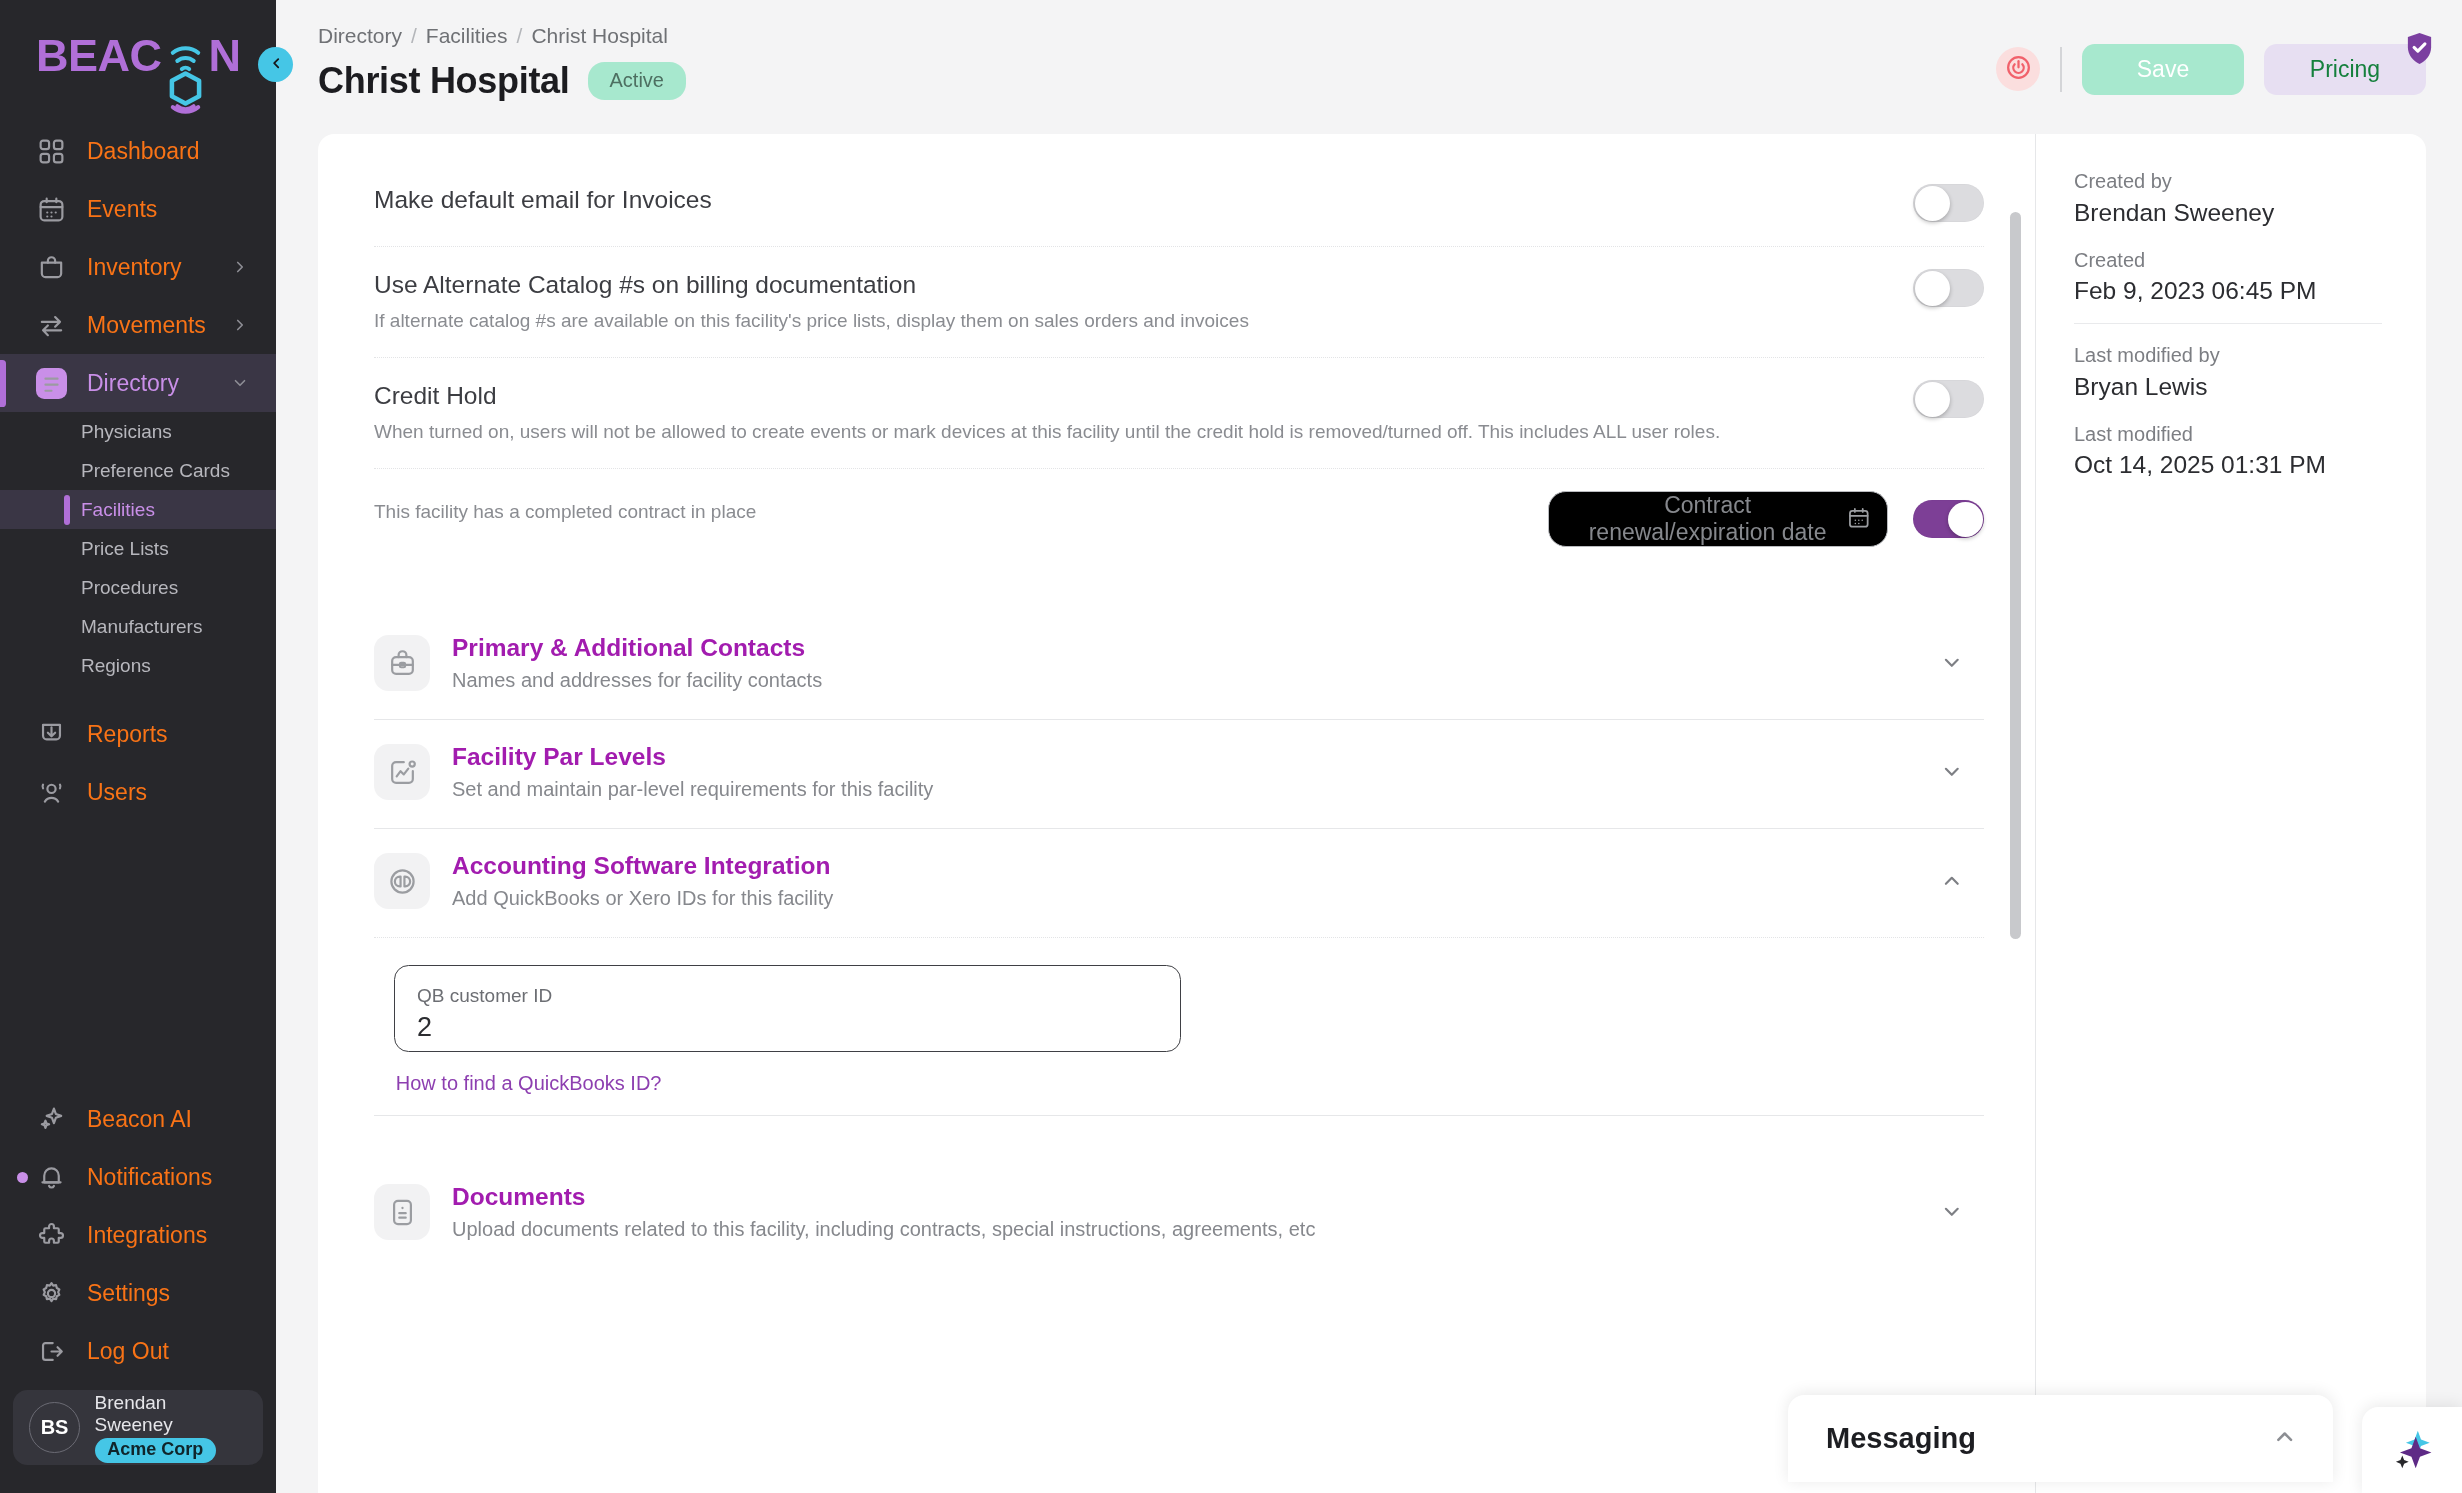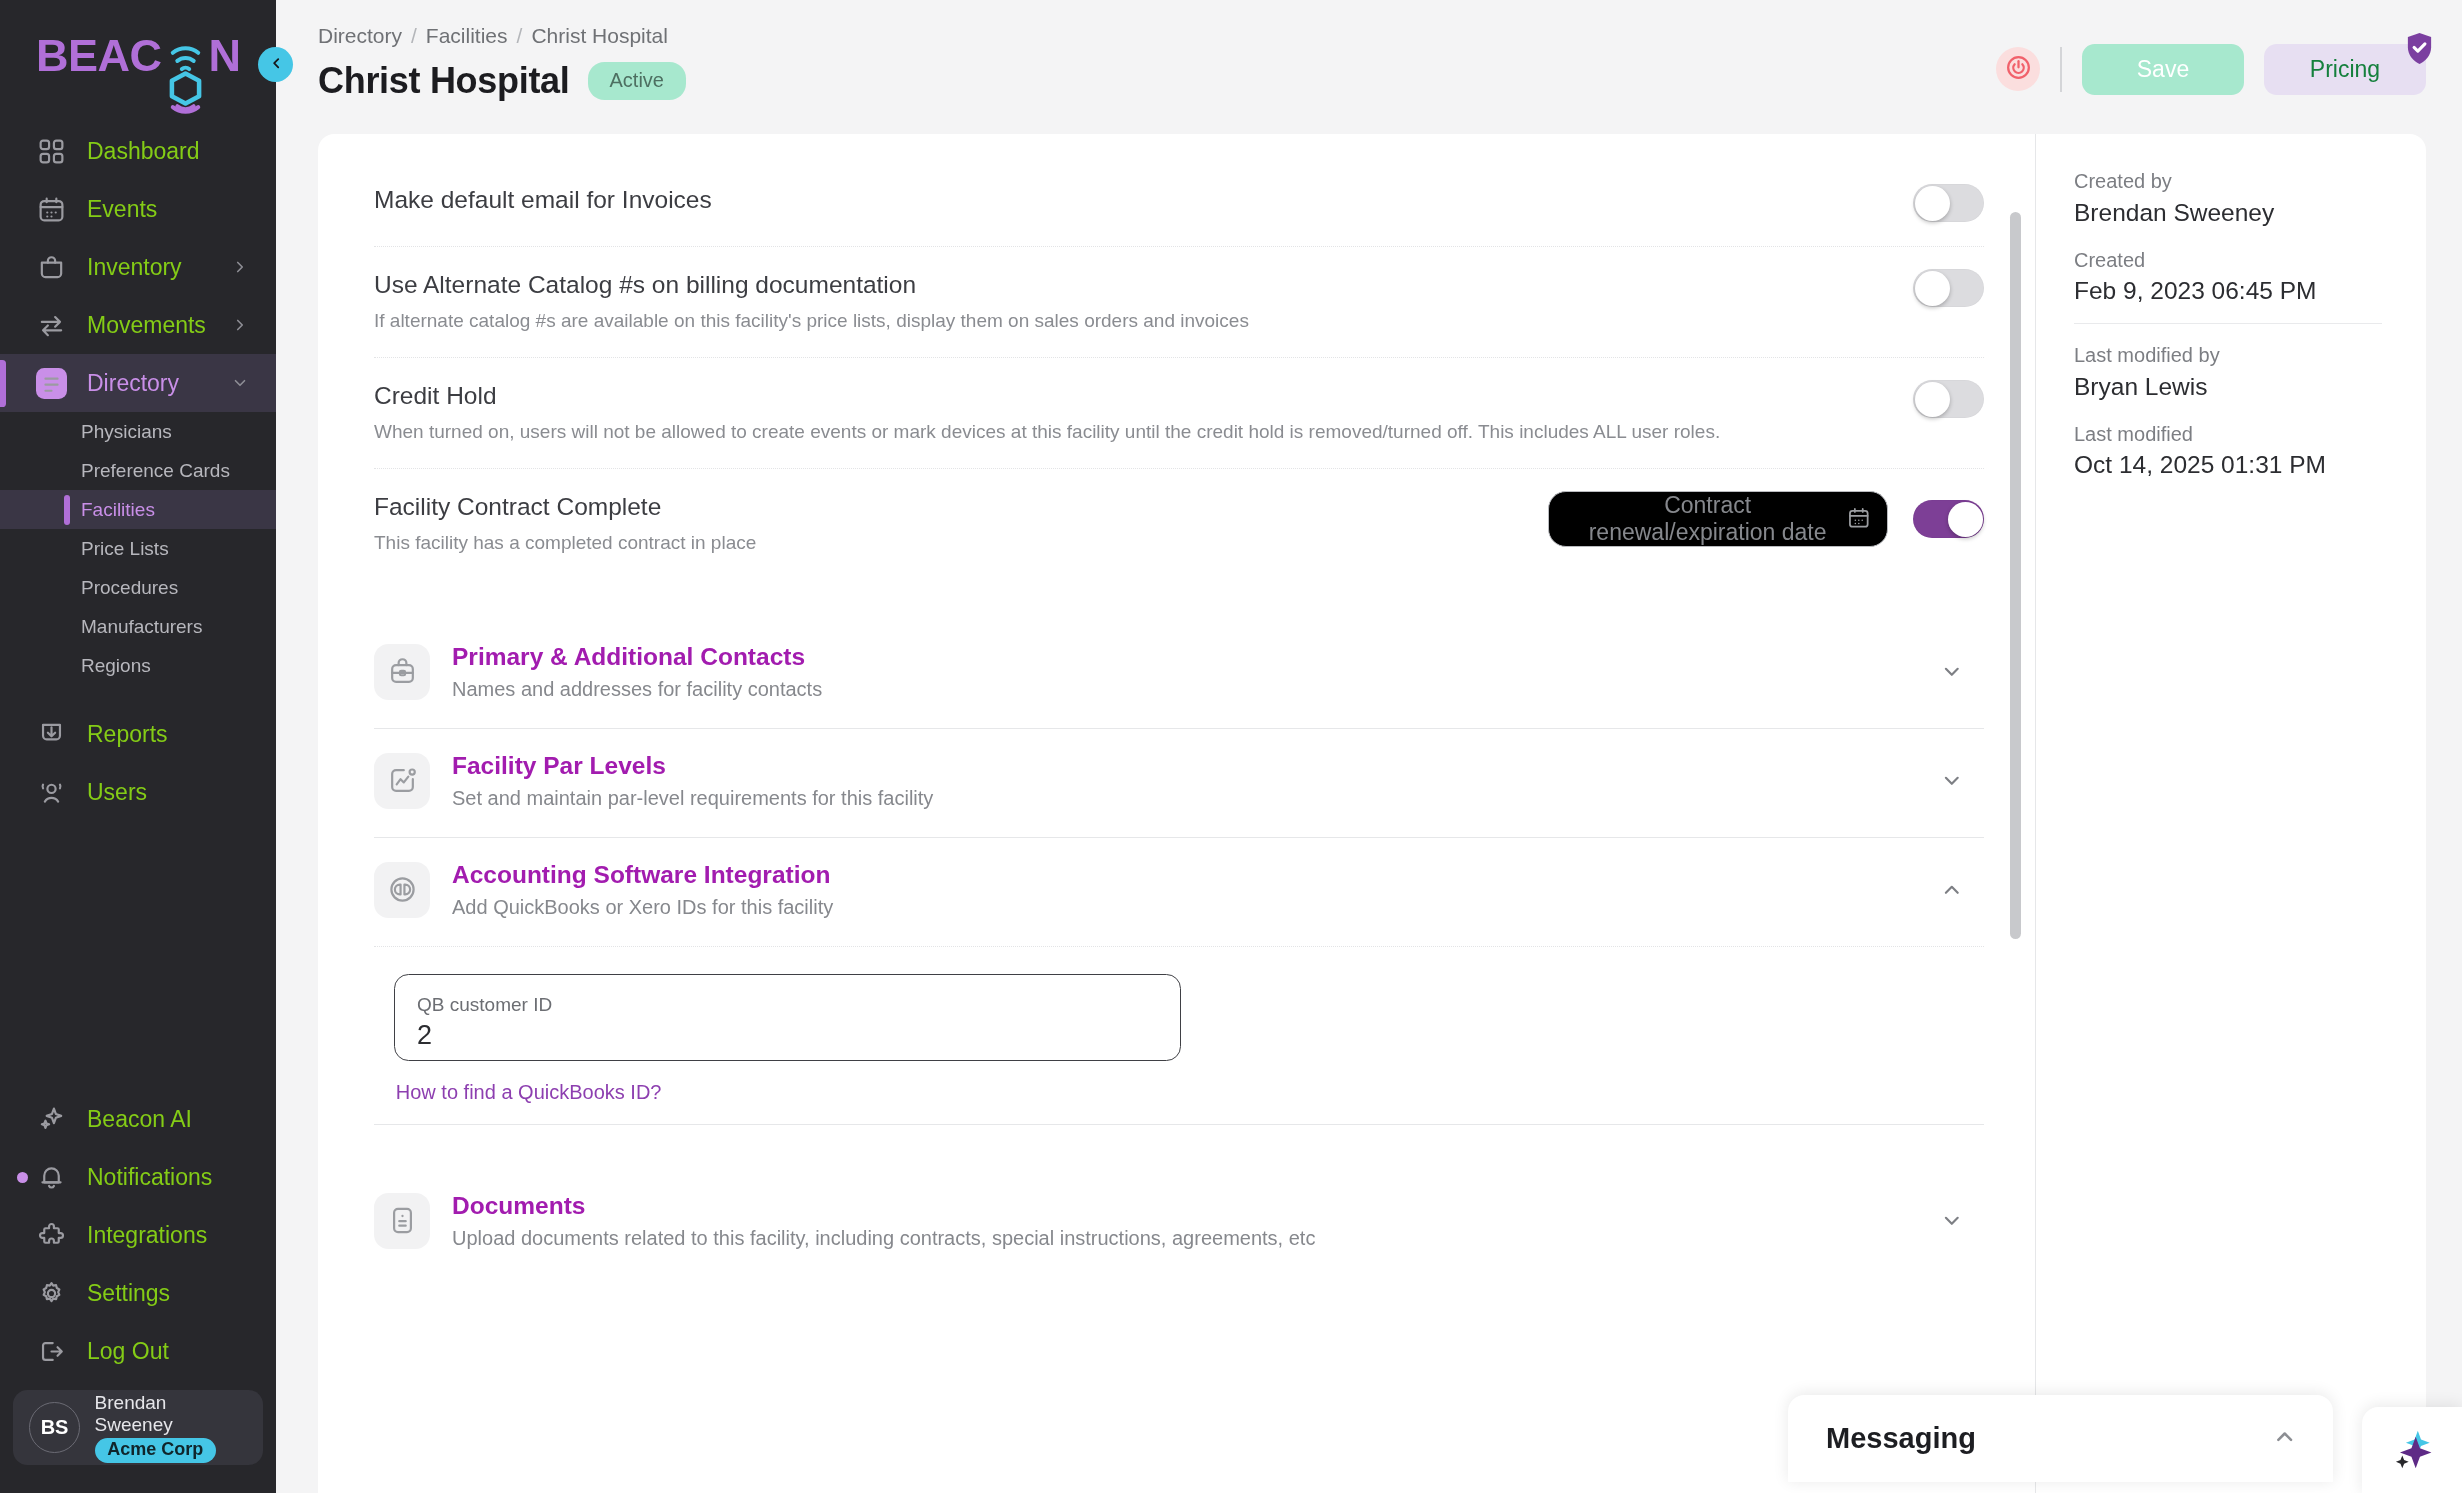--- a/index.html
+++ b/index.html
@@ -30,21 +30,21 @@
     width: 35px; height: 35px; border-radius: 50%;
     background: #45c6e6; display: flex; align-items: center; justify-content: center;
     cursor: pointer; z-index: 10;
   }
   .collapse-btn svg { width: 16.4px; height: 16.4px; }
 
   .nav { padding-top: 11px; flex: 0 0 auto; }
   .nav-item {
     display: flex; align-items: center; height: 58px;
     padding-left: 33px; cursor: pointer; position: relative;
-    color: #84cc16; font-size: 23px;
+    color: #f97316; font-size: 23px;
   }
   .nav-item .nav-icon { width: 36px; height: 36px; display:flex; align-items:center; justify-content:center; margin-right: 18px; flex: 0 0 36px;}
   .nav-item .nav-icon svg { width: 29px; height: 29px; stroke: #9b9ba1; fill: none; stroke-width: 1.8; stroke-linecap: round; stroke-linejoin: round; }
   .nav-item .chev { margin-left: auto; margin-right: 27px; display:flex; }
   .nav-item .chev svg { width: 18px; height: 18px; stroke: #8e8e95; fill:none; stroke-width: 2.2; stroke-linecap: round; stroke-linejoin: round;}
   .nav-item.active { background: #3a3645; color: #c98fe8; }
   .nav-item.active::before {
     content:""; position: absolute; left: 0; top: 5.5px; bottom: 5.5px; width: 5.5px;
     background: #b06fd8; border-radius: 0 3.6px 3.6px 0;
   }
@@ -504,21 +504,20 @@
               </div>
               <div class="setting-ctrl">
                 <div class="toggle">
                     <span class="knob"></span>
                   </div>
               </div>
             </div>
 
             <div class="setting-row" style="border-bottom:none;">
               <div class="setting-text">
-                <div class="setting-label">Facility Contract Complete</div>
                 <div class="setting-desc">This facility has a completed contract in place</div>
               </div>
               <div class="setting-ctrl">
                 <div class="date-field">
                   <span class="ph">Contract renewal/expiration date</span>
                   <span>
                     <svg viewBox="0 0 24 24">
                         <rect x="3" y="5" width="18" height="16" rx="2.5"></rect>
                         <path d="M3 10h18"></path>
                         <path d="M8 3v3M16 3v3"></path>

